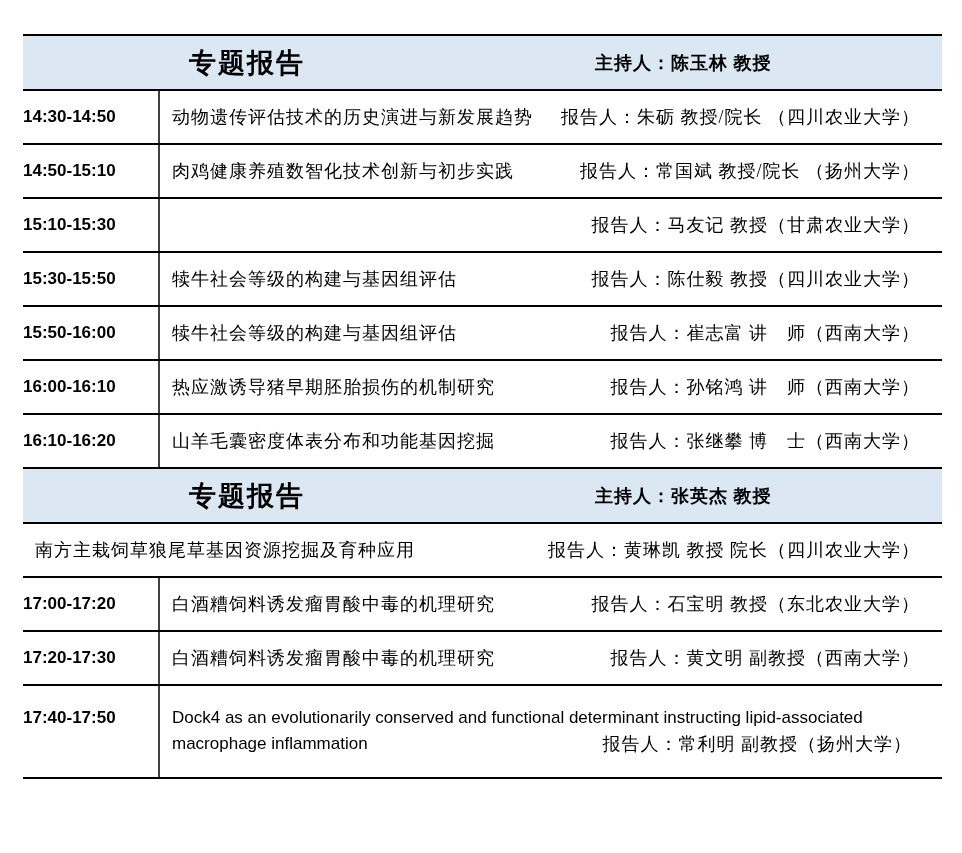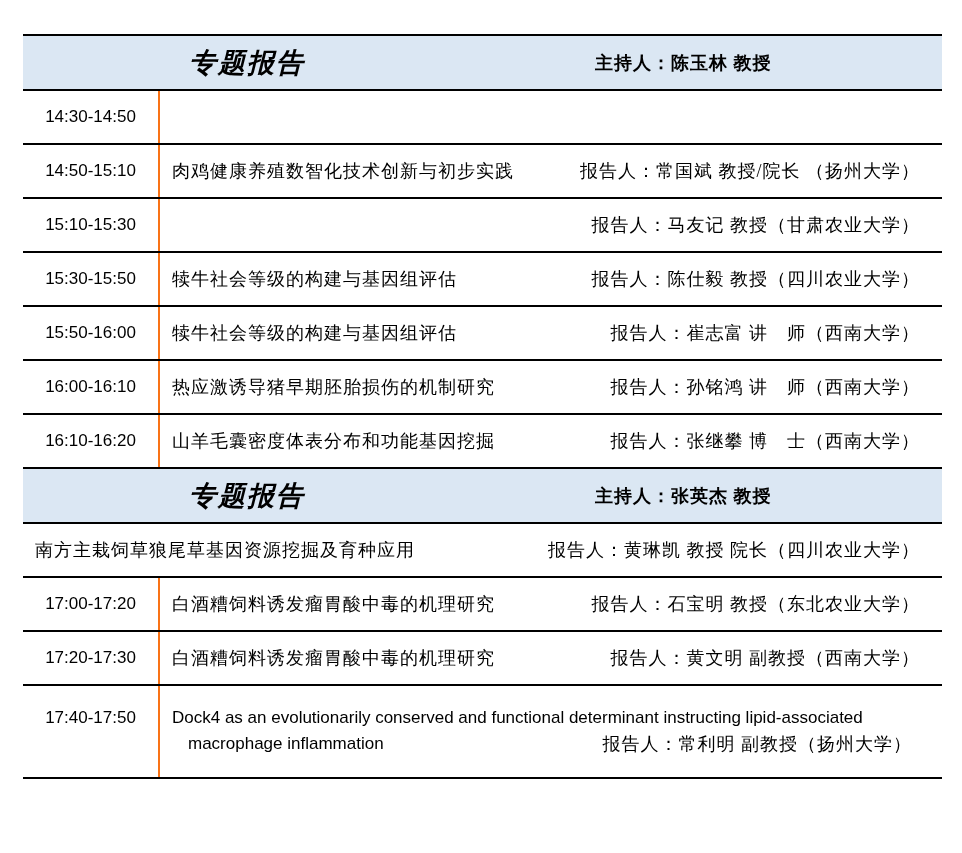--- a/index.html
+++ b/index.html
@@ -12,68 +12,72 @@
     position:absolute;left:23px;top:34px;width:919px;
     border-top:2px solid #000;
   }
   
   .sec-header{
     height:53px;background:#dbe7f3;border-bottom:2px solid #000;
     display:flex;align-items:center;position:relative;
   }
   .sec-title{
     font-family:"Liberation Sans", sans-serif;font-weight:bold;
-    font-size:27px;letter-spacing:2px;margin-left:166px;font-style:italic;
+    font-size:27px;letter-spacing:2px;margin-left:166px;
   }
   .sec-host{
     position:absolute;left:572px;top:50%;transform:translateY(-50%);
     font-weight:bold;font-size:18px;letter-spacing:1px;white-space:nowrap;
   }
   
   .row{display:flex;height:52px;border-bottom:2px solid #000;}
   .time{
-    width:135px;border-right:2px solid #f97316;flex:none;
-    display:flex;align-items:center;justify-content:center;
-    font-family:"Liberation Sans", sans-serif;font-weight:normal;font-size:17px;
+    width:135px;border-right:2px solid #404040;flex:none;
+    display:flex;align-items:center;justify-content:flex-start;
+    font-family:"Liberation Sans", sans-serif;font-weight:bold;font-size:17px;
     white-space:nowrap;
   }
   .content{
     flex:1;display:flex;align-items:center;
     padding:0 22px 0 12px;font-size:18px;min-width:0;
   }
   .title{white-space:nowrap;letter-spacing:1px;}
   .presenter{margin-left:auto;white-space:nowrap;letter-spacing:1px;padding-left:14px;}
   .caret{display:inline-block;width:1.5px;height:21px;background:#000;vertical-align:middle;margin:0 0 3px 0;}
   
   .row.tall{height:91px;}
   .row.tall .time{align-items:flex-start;padding-top:22px;}
   .row.tall .content{
     flex-direction:column;align-items:stretch;justify-content:center;
     gap:4px;padding:0 30px 0 12px;
   }
   .en{
     font-family:"Liberation Sans", sans-serif;font-size:17px;
     letter-spacing:0;white-space:nowrap;
   }
-  .line2{display:flex;align-items:center;justify-content:center;margin-left:16px;}
+  .line2{display:flex;align-items:center;justify-content:center;}
 </style>
 </head>
 <body>
 
 <div class="schedule">
 
   <div class="sec-header">
     <span class="sec-title">专题报告</span>
     <span class="sec-host">主持人：陈玉林 教授</span>
   </div>
 
   <div class="row">
     <div class="time">
         <span>14:30-14:50</span>
       </div>
+    <div class="content">
+      <span class="title">动物遗传评估技术的历史演进与新发展趋势</span>
+      <span class="presenter">报告人：朱砺 教授/院长 （四川农业大学）</span>
+    </div>
   </div>
 
   <div class="row">
     <div class="time">
         <span>14:50-15:10</span>
       </div>
     <div class="content">
       <span class="title">肉鸡健康养殖数智化技术创新与初步实践</span>
       <span class="presenter">报告人：常国斌 教授/院长 （扬州大学）</span>
     </div>

